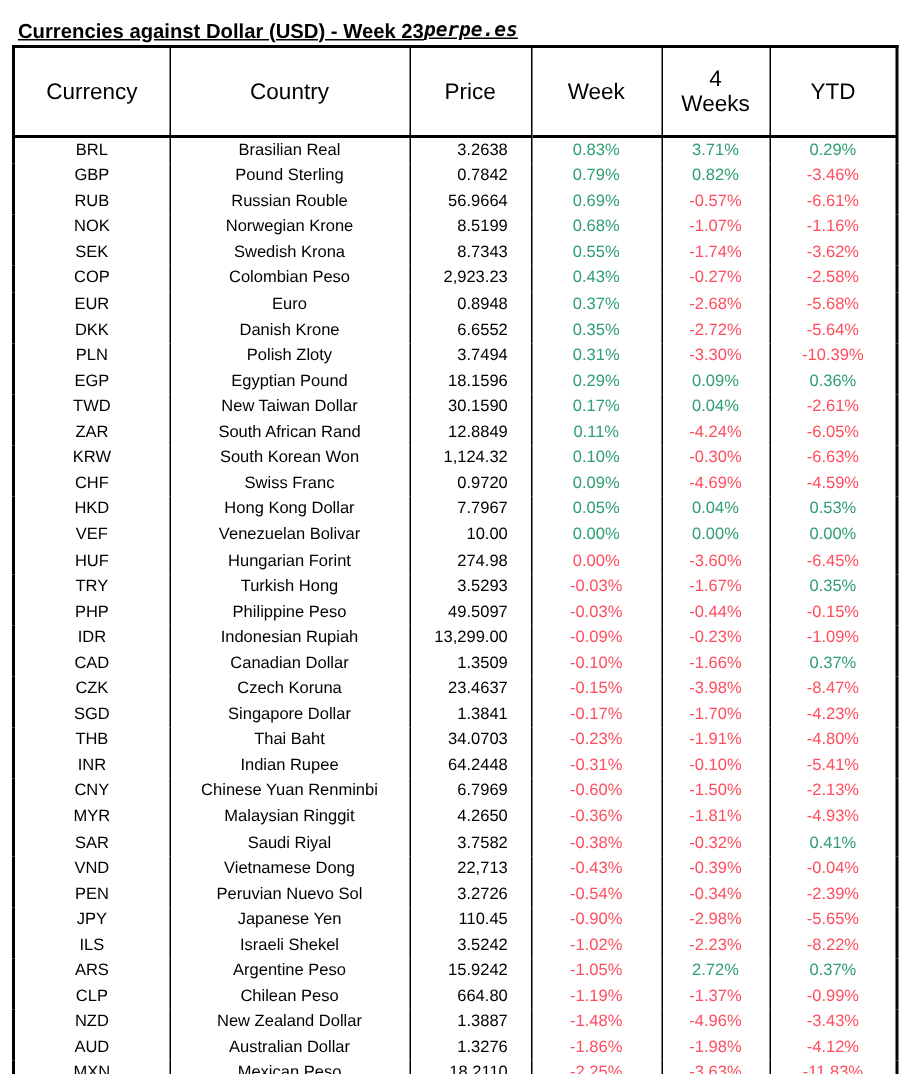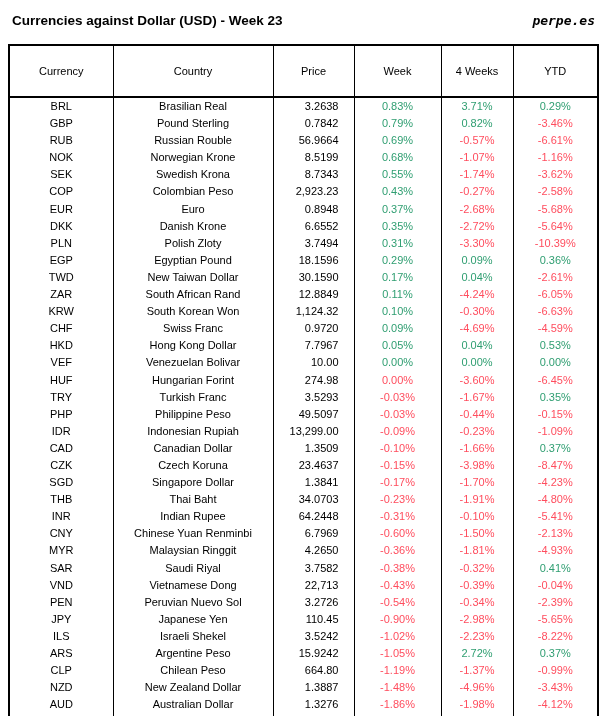--- a/index.html
+++ b/index.html
@@ -11,25 +11,25 @@
   .page {
     position: relative;
     width: 604px;
     height: 716px;
     box-sizing: border-box;
     background: #ffffff;
     padding: 4px 7px 8px 8px;
   }
   .titlebar {
     display: flex;
-    justify-content: space-between;
     align-items: flex-end;
     height: 23px;
-    margin-bottom: 17px;
+    margin-bottom: 3px;
     padding: 0 2px 0 4px;
+    text-decoration: underline;
   }
   .title {
     font-size: 13.5px;
     font-weight: bold;
     color: #000000;
     line-height: 1;
   }
   .brand {
     font-family: "DejaVu Sans Mono", monospace;
     font-style: italic;
@@ -39,21 +39,21 @@
     line-height: 1;
   }
   table.fx {
     border-collapse: collapse;
     table-layout: fixed;
     width: 589px;
     border: 2.2px solid #000000;
   }
   table.fx th {
     height: 26px;
-    font-size: 11px;
+    font-size: 15px;
     font-weight: normal;
     color: #000000;
     text-align: center;
     vertical-align: middle;
     border-bottom: 2.2px solid #000000;
     padding: 12px;
   }
   table.fx th + th,
   table.fx td + td {
     border-left: 1.6px solid #000000;
@@ -236,21 +236,21 @@
         <tr>
           <td class="code">HUF</td>
           <td class="country">Hungarian Forint</td>
           <td class="price">274.98</td>
           <td class="pct neg">0.00%</td>
           <td class="pct neg">-3.60%</td>
           <td class="pct neg">-6.45%</td>
         </tr>
         <tr>
           <td class="code">TRY</td>
-          <td class="country">Turkish Franc</td>
+          <td class="country">Turkish Hong</td>
           <td class="price">3.5293</td>
           <td class="pct neg">-0.03%</td>
           <td class="pct neg">-1.67%</td>
           <td class="pct pos">0.35%</td>
         </tr>
         <tr>
           <td class="code">PHP</td>
           <td class="country">Philippine Peso</td>
           <td class="price">49.5097</td>
           <td class="pct neg">-0.03%</td>

